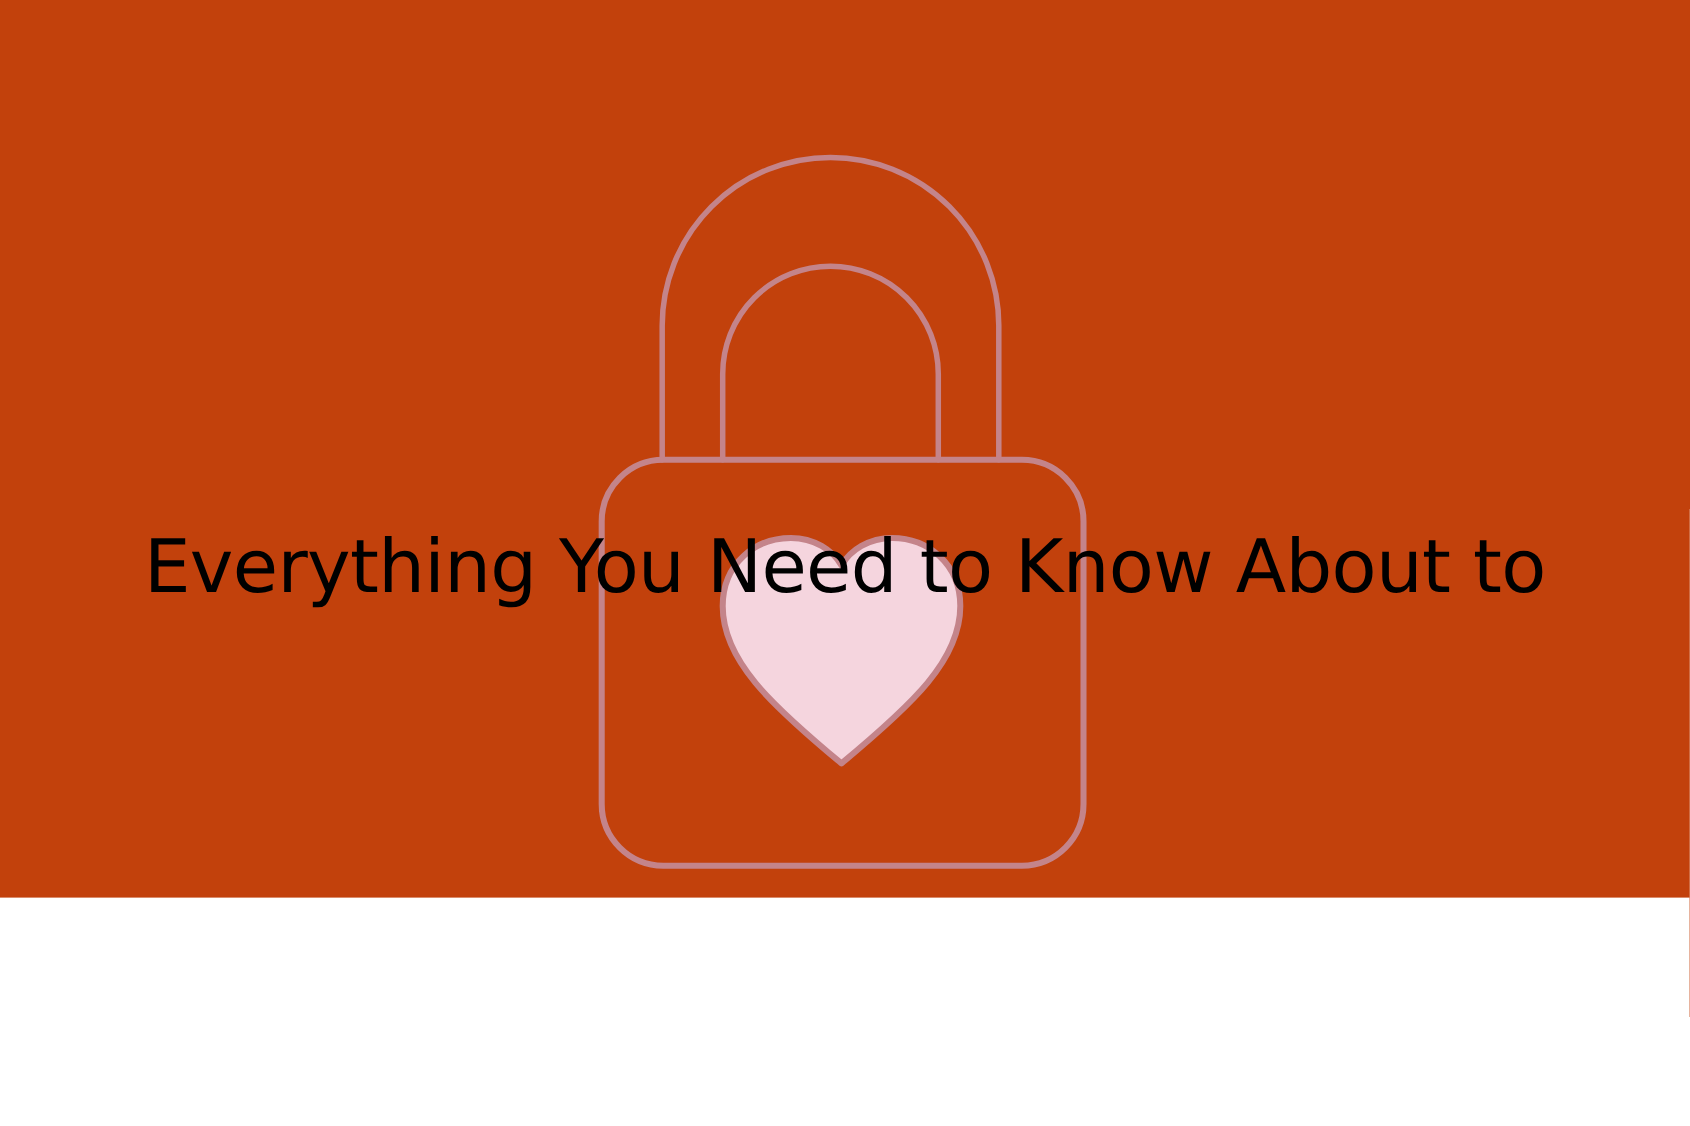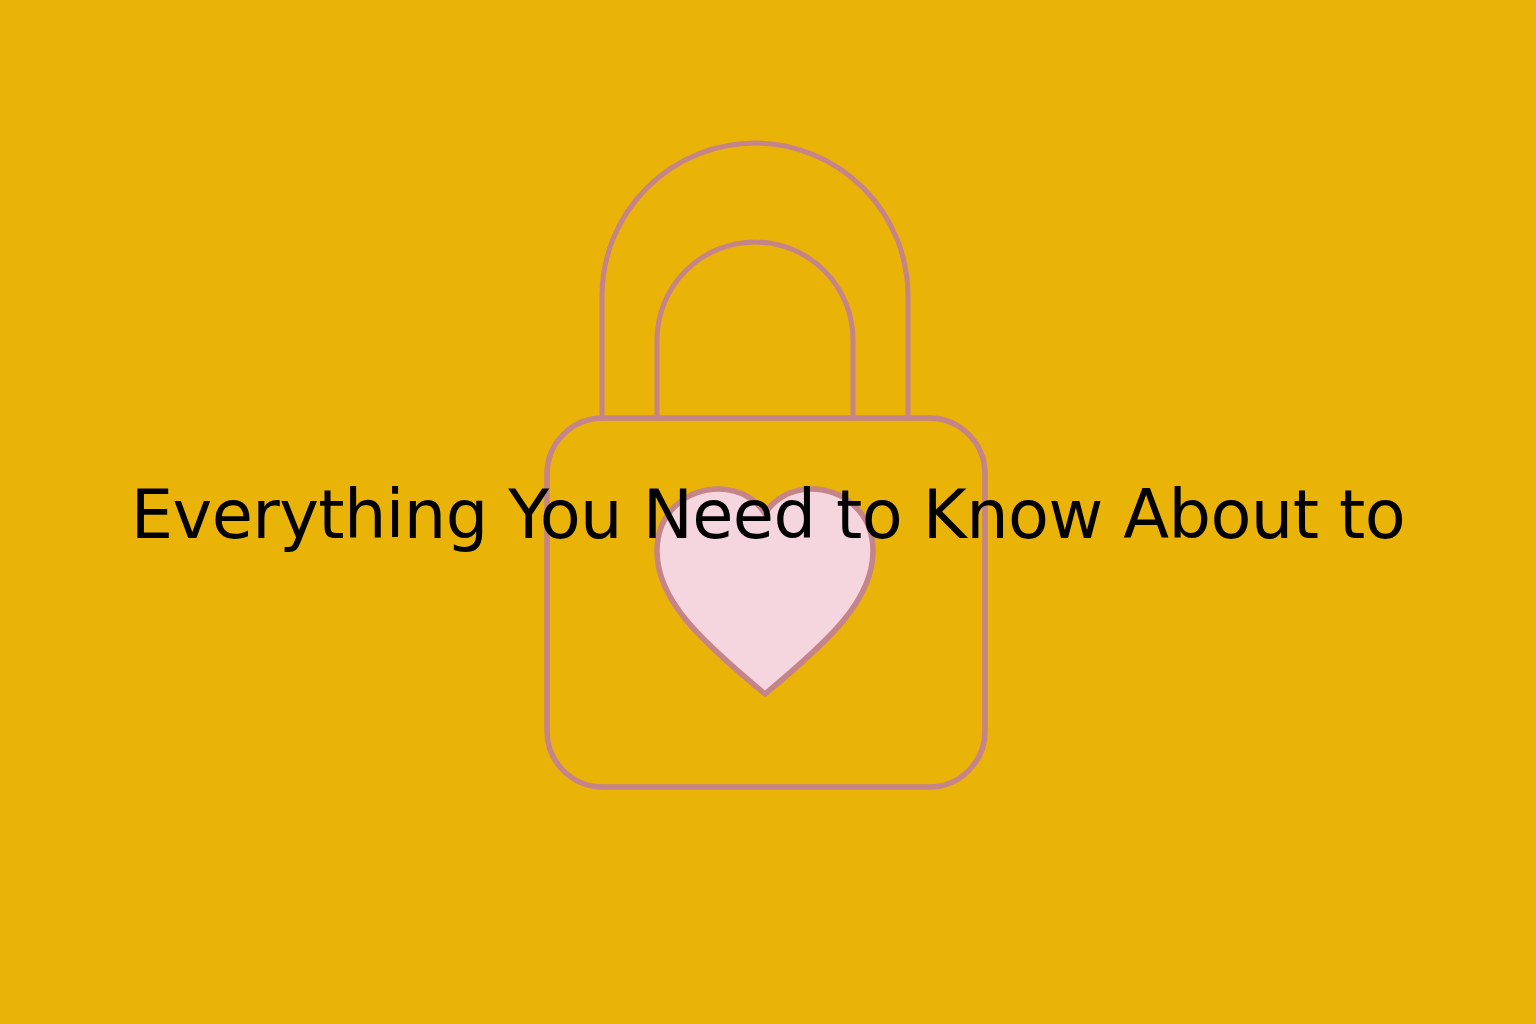--- a/index.html
+++ b/index.html
@@ -10,22 +10,22 @@
   body {
     width: 1536px;
     height: 1024px;
     overflow: hidden;
     font-family: "DejaVu Sans", sans-serif;
   }
 
   #card {
     position: relative;
     width: 1536px;
-    height: 1024px;
-    background: #eab308;
+    height: 816px;
+    background: #c2410c;
     overflow: hidden;
   }
 
   
   #lock-illustration {
     position: absolute;
     left: 0;
     top: 0;
     width: 1536px;
     height: 1024px;

